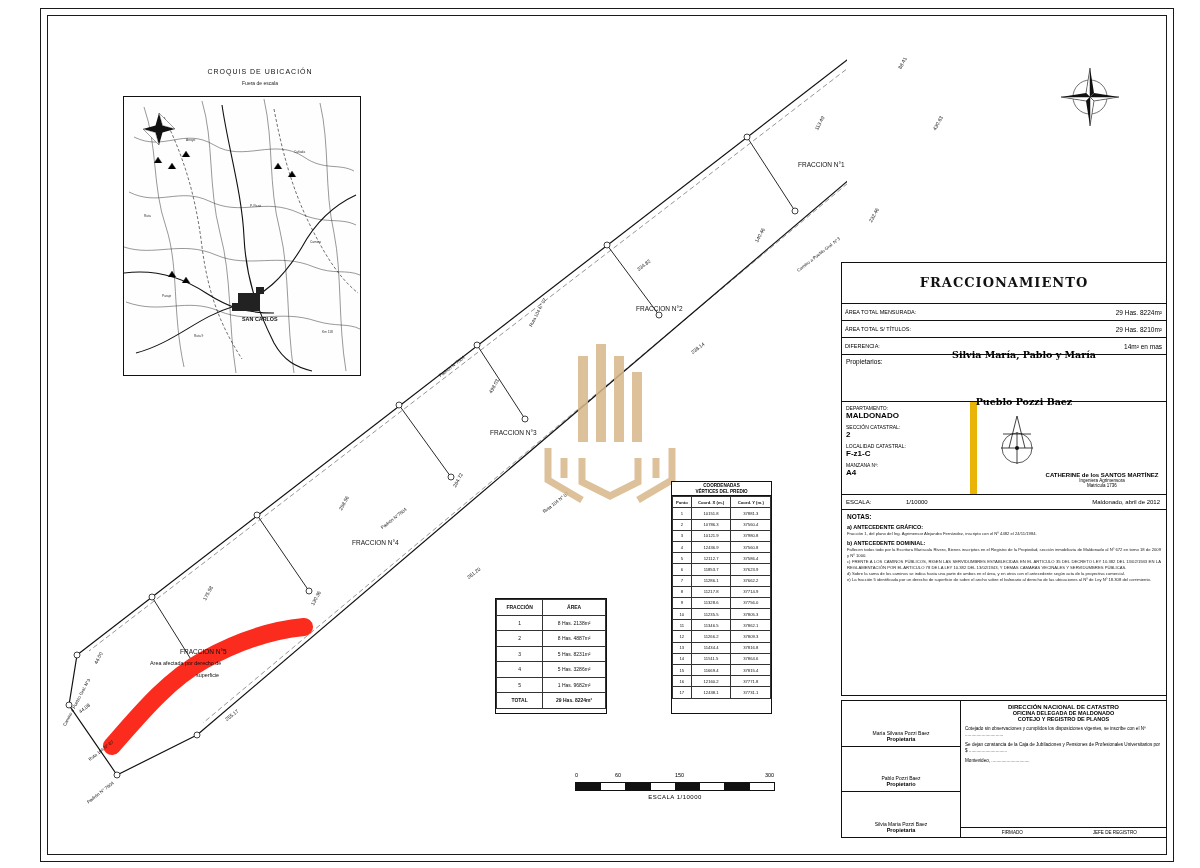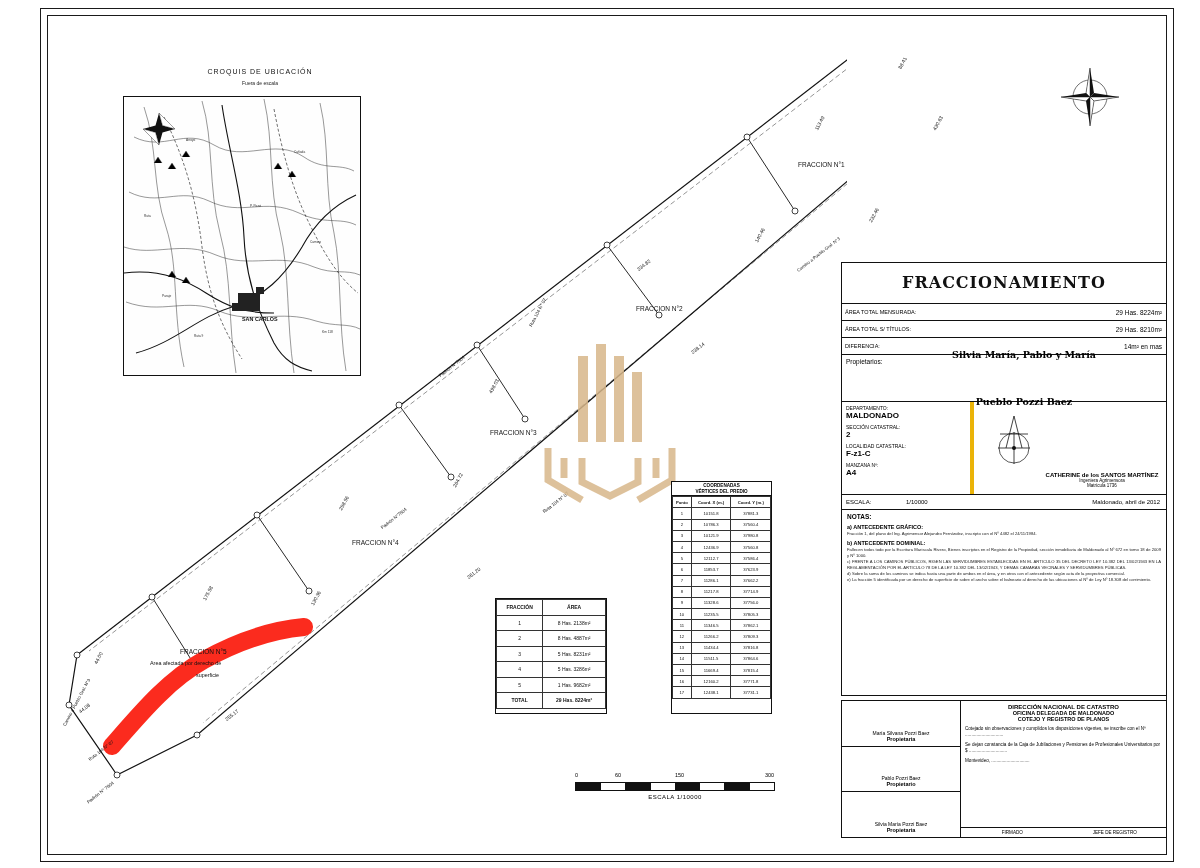--- a/index.html
+++ b/index.html
@@ -15,36 +15,36 @@
   .croquis-box svg{position:absolute;left:0;top:0;}
 
   
   .plot-svg{position:absolute;left:47px;top:15px;}
   .redstrip{position:absolute;left:0;top:0;}
 
   
   .titleblock{position:absolute;left:841px;top:262px;width:324px;height:432px;border:1px solid #111;background:#fff;}
   .tb-head{height:40px;border-bottom:1px solid #111;display:flex;align-items:center;justify-content:center;flex-direction:column;}
   .tb-head .t1{font-family:"DejaVu Serif",serif;font-weight:bold;font-size:17px;letter-spacing:1px;color:#111;}
-  .tb-head .t2{font-family:"DejaVu Serif",serif;font-weight:bold;font-size:16px;letter-spacing:1px;color:#111;margin-top:-1px;}
+  .tb-head .t2{font-family:"DejaVu Serif",serif;font-weight:bold;font-size:13px;letter-spacing:1px;color:#111;margin-top:-1px;}
   .tb-row{display:flex;border-bottom:1px solid #111;}
   .tb-cell{padding:2px 4px;box-sizing:border-box;}
   .padron-l{width:136px;border-right:1px solid #111;display:flex;flex-direction:column;justify-content:center;}
   .padron-l .p1{font-size:8px;font-weight:bold;letter-spacing:1px;}
   .padron-l .p2{font-family:"DejaVu Serif",serif;font-size:16px;font-weight:bold;text-align:center;margin-top:8px;}
   .areas{flex:1;display:flex;flex-direction:column;}
   .arow{display:flex;border-bottom:1px solid #111;height:16px;align-items:center;}
   .arow:last-child{border-bottom:none;}
   .arow .k{width:96px;font-size:5.5px;padding-left:3px;}
   .arow .v{flex:1;font-size:6.5px;text-align:right;padding-right:4px;}
   .prop{height:46px;display:flex;flex-direction:column;align-items:center;justify-content:center;position:relative;gap:35px;}
   .prop .pl{position:absolute;left:4px;top:3px;font-size:6.5px;}
   .prop .pn{font-family:"DejaVu Serif",serif;font-size:9.5px;font-weight:bold;text-align:center;line-height:12px;margin-left:40px;}
   .loc{display:flex;border-bottom:1px solid #111;}
-  .loc-l{width:120px;border-right:4px solid #eab308;padding:3px 4px;}
+  .loc-l{width:120px;border-right:7px solid #eab308;padding:3px 4px;}
   .loc-l .small{font-size:5px;}
   .loc-l .big{font-size:8px;font-weight:bold;margin-bottom:4px;}
   .loc-r{flex:1;position:relative;height:92px;}
   .firma{position:absolute;right:4px;bottom:6px;width:120px;text-align:center;}
   .firma .n{font-size:6px;font-weight:bold;}
   .firma .r{font-size:4.5px;}
   .escala-row{display:flex;border-bottom:1px solid #111;height:14px;align-items:center;}
   .escala-row .a{width:60px;font-size:6px;padding-left:4px;}
   .escala-row .b{width:70px;font-size:6px;}
   .escala-row .c{flex:1;font-size:6px;text-align:right;padding-right:6px;}

